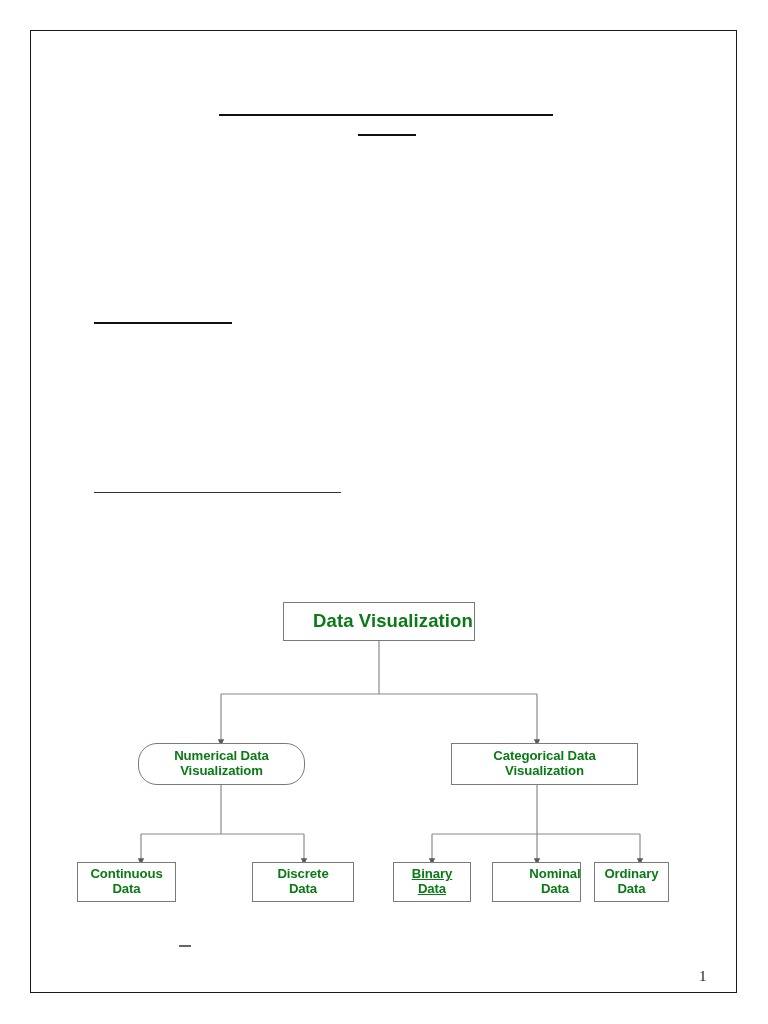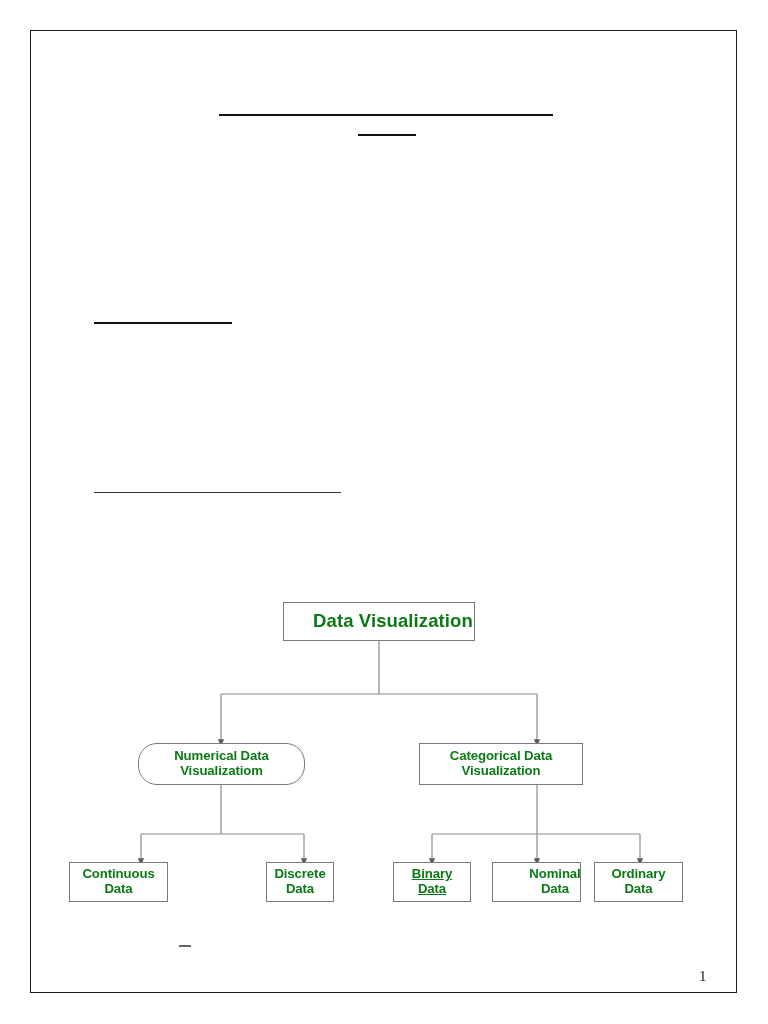--- a/index.html
+++ b/index.html
@@ -142,36 +142,36 @@
         <line x1="506" y1="803" x2="506" y2="831" marker-end="url(#arrow)"></line>
         <line x1="609" y1="803" x2="609" y2="831" marker-end="url(#arrow)"></line>
       </g>
     </svg>
 
     <div class="node root" style="left:252px; top:571px; width:192px; height:39px;padding-left:28px;">Data Visualization</div>
 
     <div class="node level2" style="left:107px; top:712px; width:167px; height:42px;border-radius:19px;">Numerical Data
 Visualizatiom</div>
 
-    <div class="node level2" style="left:388px; top:712px; width:164px; height:42px;">Categorical Data
+    <div class="node level2" style="left:420px; top:712px; width:187px; height:42px;">Categorical Data
 Visualization</div>
 
-    <div class="node leaf" style="left:38px; top:831px; width:99px; height:40px;">Continuous
+    <div class="node leaf" style="left:46px; top:831px; width:99px; height:40px;">Continuous
 Data</div>
 
-    <div class="node leaf" style="left:235px; top:831px; width:68px; height:40px;">Discrete
+    <div class="node leaf" style="left:221px; top:831px; width:102px; height:40px;">Discrete
 Data</div>
 
     <div class="node leaf" style="left:362px; top:831px; width:78px; height:40px;text-decoration:underline;">Binary
 Data</div>
 
     <div class="node leaf" style="left:461px; top:831px; width:89px; height:40px;padding-left:37px;">Nominal
 Data</div>
 
-    <div class="node leaf" style="left:563px; top:831px; width:89px; height:40px;">Ordinary
+    <div class="node leaf" style="left:563px; top:831px; width:75px; height:40px;">Ordinary
 Data</div>
 
   </div>
 
   <div id="stray-mark"></div>
 
   <div id="page-number">1</div>
 
 </div>
 

